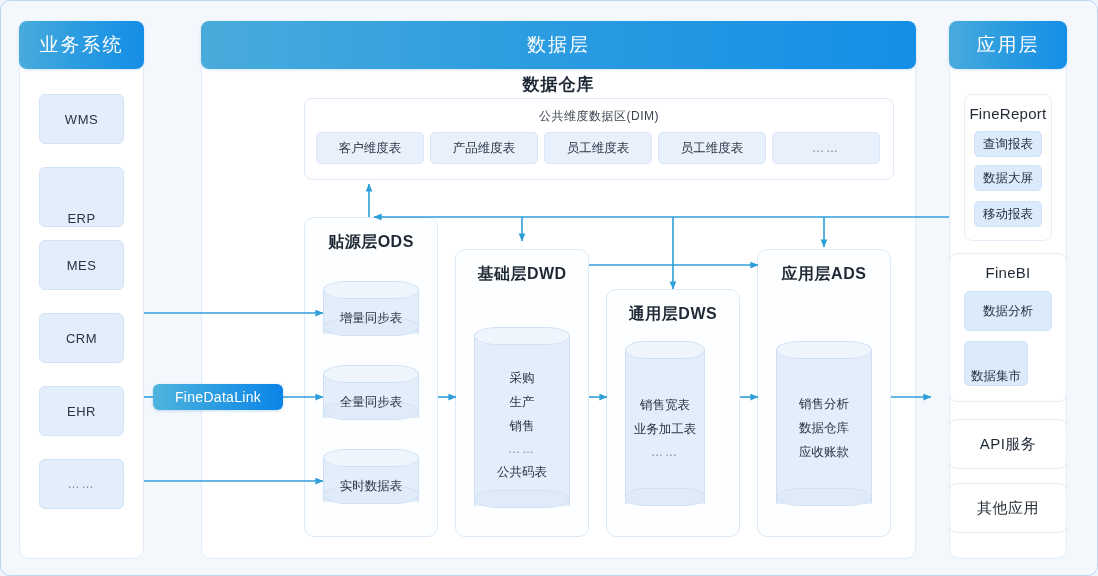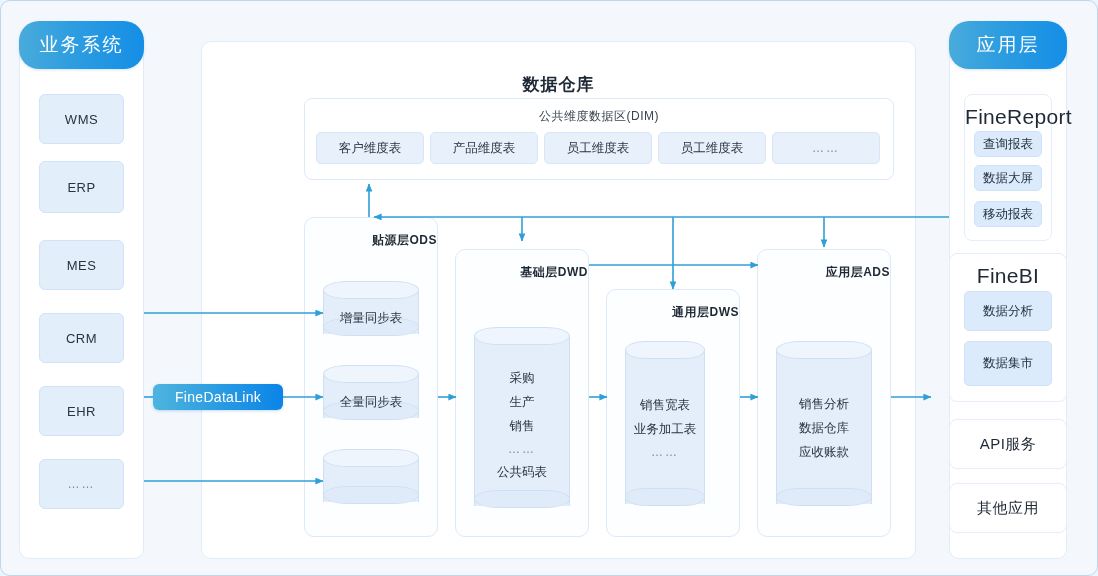--- a/index.html
+++ b/index.html
@@ -23,21 +23,21 @@
     position:absolute;
     box-sizing:border-box;
     background:#ffffff;
     border:1px solid #e2ecf8;
     border-radius:10px;
   }
   .hdr{
     position:absolute;
     box-sizing:border-box;
     height:48px;
-    border-radius:20px;
+    border-radius:8px;
     background:linear-gradient(90deg,#49abdb 0%,#2f9ee0 40%,#148ee6 100%);
     color:#ffffff;
     font-size:19px;
     letter-spacing:2px;
     display:flex;align-items:center;justify-content:center;
     z-index:6;
     box-shadow:0 1px 3px rgba(20,110,190,.18);
   }
   
   .sysbox{
@@ -67,22 +67,22 @@
     position:absolute;box-sizing:border-box;
     background:#e7f0fb;border:1px solid #d7e6f8;border-radius:5px;
     display:flex;align-items:center;justify-content:center;
     font-size:12.5px;color:#2a3340;
   }
   .layer{
     position:absolute;box-sizing:border-box;
     background:#fdfeff;border:1px solid #dce9f7;border-radius:10px;
   }
   .layer-title{
-    position:absolute;width:100%;text-align:right;top:14px;
-    font-size:12px;color:#1f2935;font-weight:bold;letter-spacing:.5px;
+    position:absolute;width:100%;text-align:center;top:14px;
+    font-size:16px;color:#1f2935;font-weight:bold;letter-spacing:.5px;
   }
   
   .cyl{position:absolute;}
   .cyl .body{
     position:absolute;left:0;right:0;
     background:#e4eefb;
     border-left:1px solid #cfe0f3;border-right:1px solid #cfe0f3;
   }
   .cyl .top{
     position:absolute;left:0;right:0;top:0;
@@ -105,21 +105,21 @@
     font-size:12.5px;color:#2a3340;line-height:1.9;
     z-index:3;text-align:center;
   }
   
   .appgroup{
     position:absolute;box-sizing:border-box;
     background:#ffffff;border:1px solid #e4edf8;border-radius:8px;
   }
   .appgroup-title{
     position:absolute;width:100%;text-align:center;top:10px;
-    font-size:21px;color:#1f2935;letter-spacing:.3px;
+    font-size:15px;color:#1f2935;letter-spacing:.3px;
   }
   .appitem{
     position:absolute;box-sizing:border-box;
     background:#dcebfb;border:1px solid #cfe2f7;border-radius:5px;
     display:flex;align-items:center;justify-content:center;
     font-size:12.5px;color:#243040;
   }
   .plainbox{
     position:absolute;box-sizing:border-box;
     background:#ffffff;border:1px solid #e4edf8;border-radius:8px;
@@ -176,41 +176,44 @@
   </svg>
 
   <div class="col" style="left:18px;top:40px;width:125px;height:518px;"></div>
   <div class="hdr" style="left:18px;top:20px;width:125px;">
     <span>业务系统</span>
   </div>
 
   <div class="sysbox" style="left:38px;top:93px;width:85px;height:50px;">
     <span>WMS</span>
   </div>
-  <div class="sysbox" style="left:38px;top:160px;width:85px;height:52px;">
+  <div class="sysbox" style="left:38px;top:166px;width:85px;height:60px;align-items:flex-end;">
     <span>ERP</span>
   </div>
   <div class="sysbox" style="left:38px;top:239px;width:85px;height:50px;">
     <span>MES</span>
   </div>
   <div class="sysbox" style="left:38px;top:312px;width:85px;height:50px;">
     <span>CRM</span>
   </div>
   <div class="sysbox" style="left:38px;top:385px;width:85px;height:50px;">
     <span>EHR</span>
   </div>
   <div class="sysbox" style="left:38px;top:458px;width:85px;height:50px;">
     <span class="dots">……</span>
   </div>
 
   <div id="fdl" style="left:152px;top:383px;width:130px;height:26px;">
     <span>FineDataLink</span>
   </div>
 
   <div class="col" style="left:200px;top:40px;width:715px;height:518px;"></div>
+  <div class="hdr" style="left:200px;top:20px;width:715px;">
+    <span>数据层</span>
+  </div>
 
   <div class="wh-title" style="left:200px;top:72px;width:715px;">
     <span>数据仓库</span>
   </div>
 
   <div class="dim-wrap" style="left:303px;top:97px;width:590px;height:82px;">
     <div class="dim-title">
       <span>公共维度数据区(DIM)</span>
     </div>
   </div>
@@ -244,20 +247,21 @@
   <div class="cyl" style="left:322px;top:364px;width:96px;height:62px;">
     <div class="body" style="top:9px;height:44px;"></div>
     <div class="bot" style="top:37px;height:18px;"></div>
     <div class="top" style="height:18px;"></div>
     <div class="lbl" style="top:22px;height:32px;">全量同步表</div>
   </div>
   <div class="cyl" style="left:322px;top:448px;width:96px;height:62px;">
     <div class="body" style="top:9px;height:44px;"></div>
     <div class="bot" style="top:37px;height:18px;"></div>
     <div class="top" style="height:18px;"></div>
+    <div class="lbl" style="top:22px;height:32px;">实时数据表</div>
   </div>
 
   <div class="layer" style="left:454px;top:248px;width:134px;height:288px;">
     <div class="layer-title">
       <span>基础层DWD</span>
     </div>
   </div>
   <div class="cyl" style="left:473px;top:326px;width:96px;height:188px;">
     <div class="body" style="top:9px;height:170px;"></div>
     <div class="bot" style="top:163px;height:18px;"></div>
@@ -324,21 +328,21 @@
   </div>
 
   <div class="appgroup" style="left:948px;top:252px;width:118px;height:149px;">
     <div class="appgroup-title">
       <span>FineBI</span>
     </div>
   </div>
   <div class="appitem" style="left:963px;top:290px;width:88px;height:40px;">
     <span>数据分析</span>
   </div>
-  <div class="appitem" style="left:963px;top:340px;width:88px;height:45px;">
+  <div class="appitem" style="left:963px;top:340px;width:64px;height:45px;align-items:flex-end;">
     <span>数据集市</span>
   </div>
 
   <div class="plainbox" style="left:948px;top:418px;width:118px;height:50px;">
     <span>API服务</span>
   </div>
   <div class="plainbox" style="left:948px;top:482px;width:118px;height:50px;">
     <span>其他应用</span>
   </div>
 

